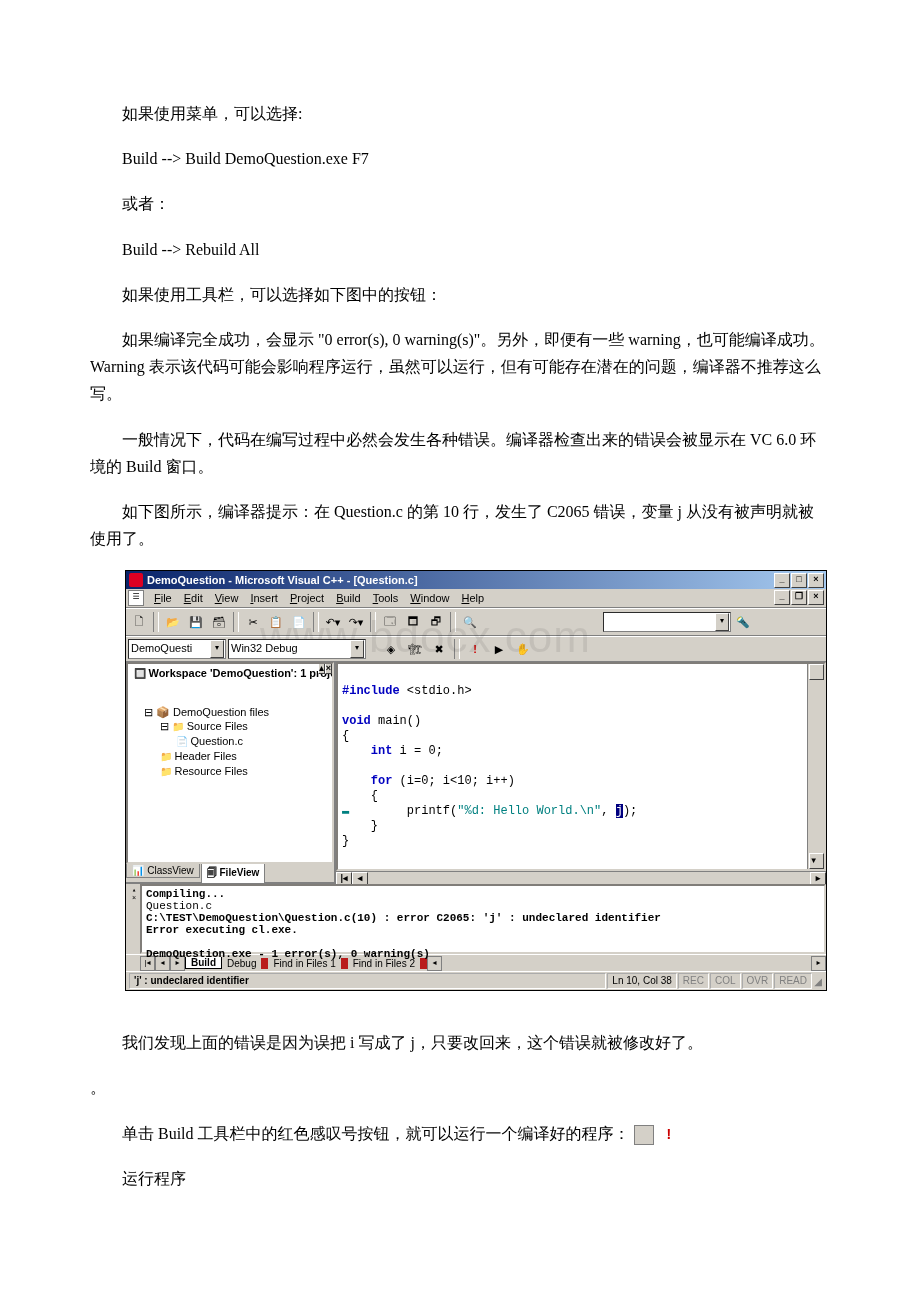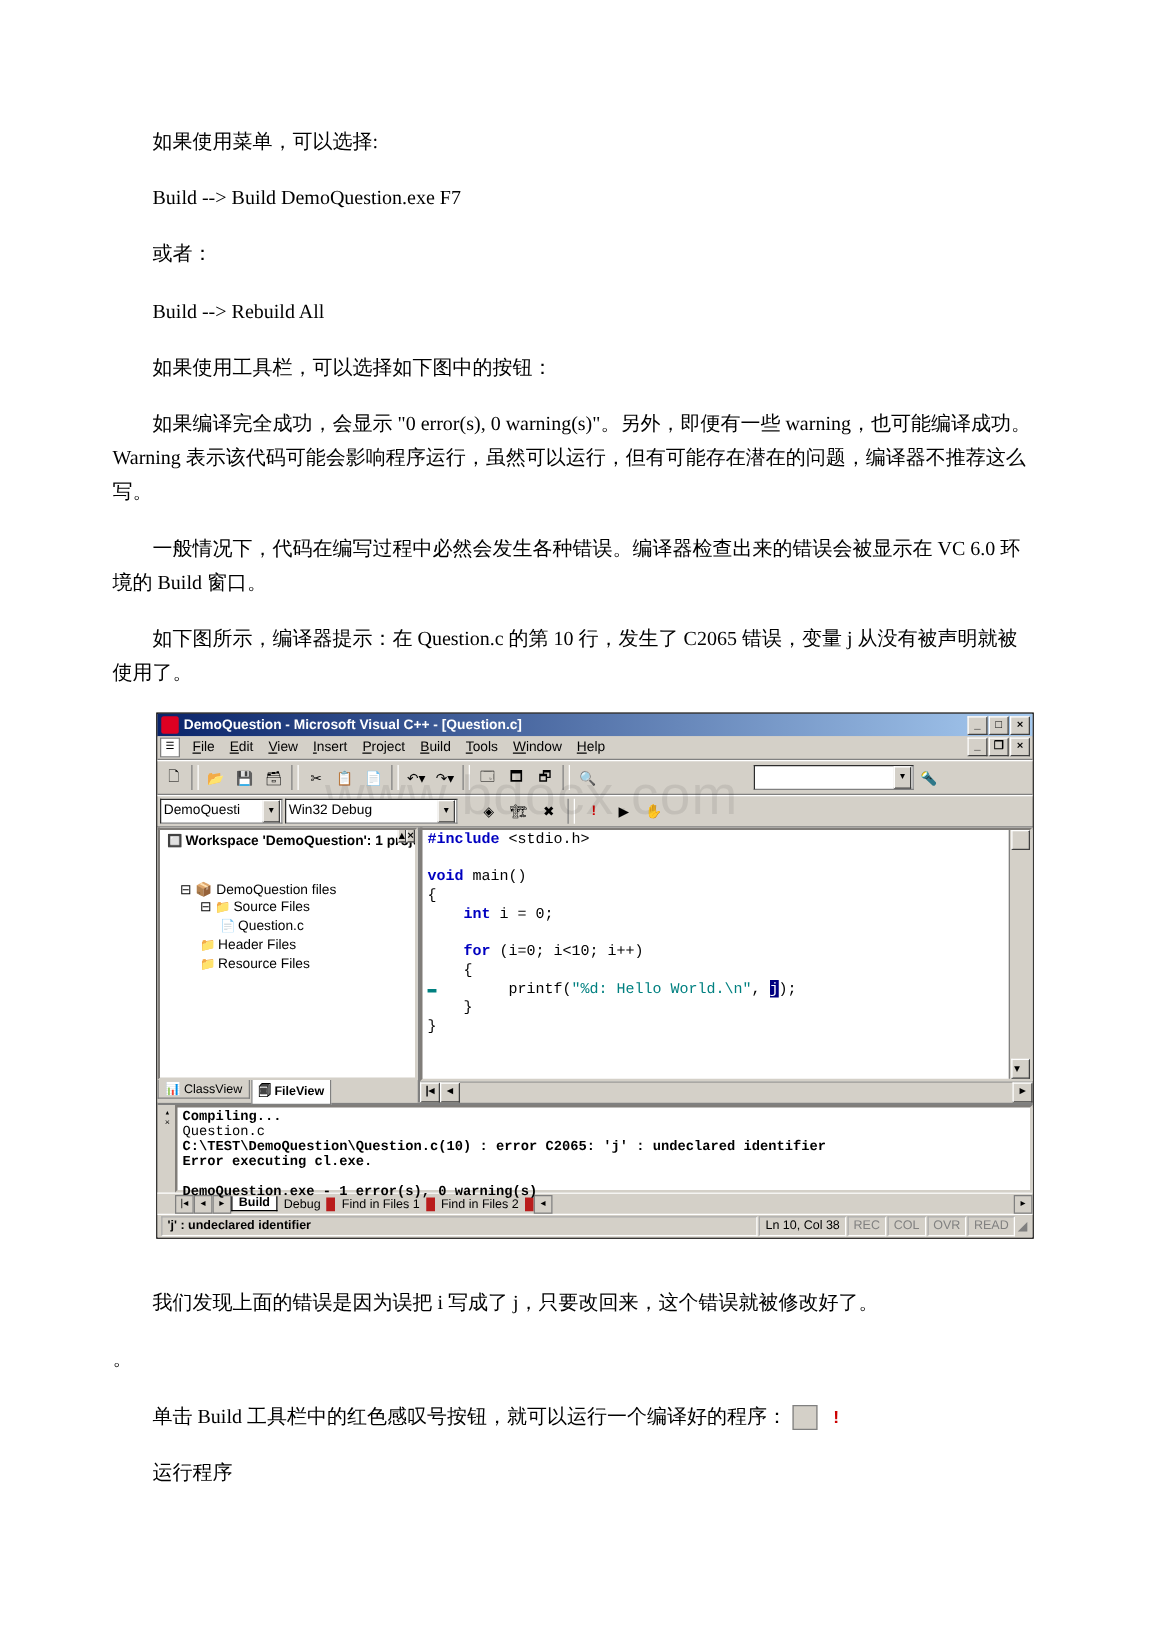--- a/index.html
+++ b/index.html
@@ -180,21 +180,21 @@
     font-size: 10px;
     margin-right: 1px;
   }
   .tb-tab.active { background: #fff; font-weight: bold; }
   .editor {
     flex: 1;
     background: #fff;
     border: 2px inset #d4d0c8;
     font-family: "Courier New", monospace;
     font-size: 12px;
-    padding: 0 4px;
+    padding: 20px 4px;
     position: relative;
     white-space: pre;
     line-height: 15px;
   }
   .editor .kw { color: #0000c0; font-weight: bold; }
   .editor .pp { color: #0000c0; font-weight: bold; }
   .editor .str { color: #008080; }
   .editor .hl { background: #000080; color: #fff; }
   .editor-scroll {
     position: absolute; right: 0; top: 0; bottom: 0; width: 16px;

